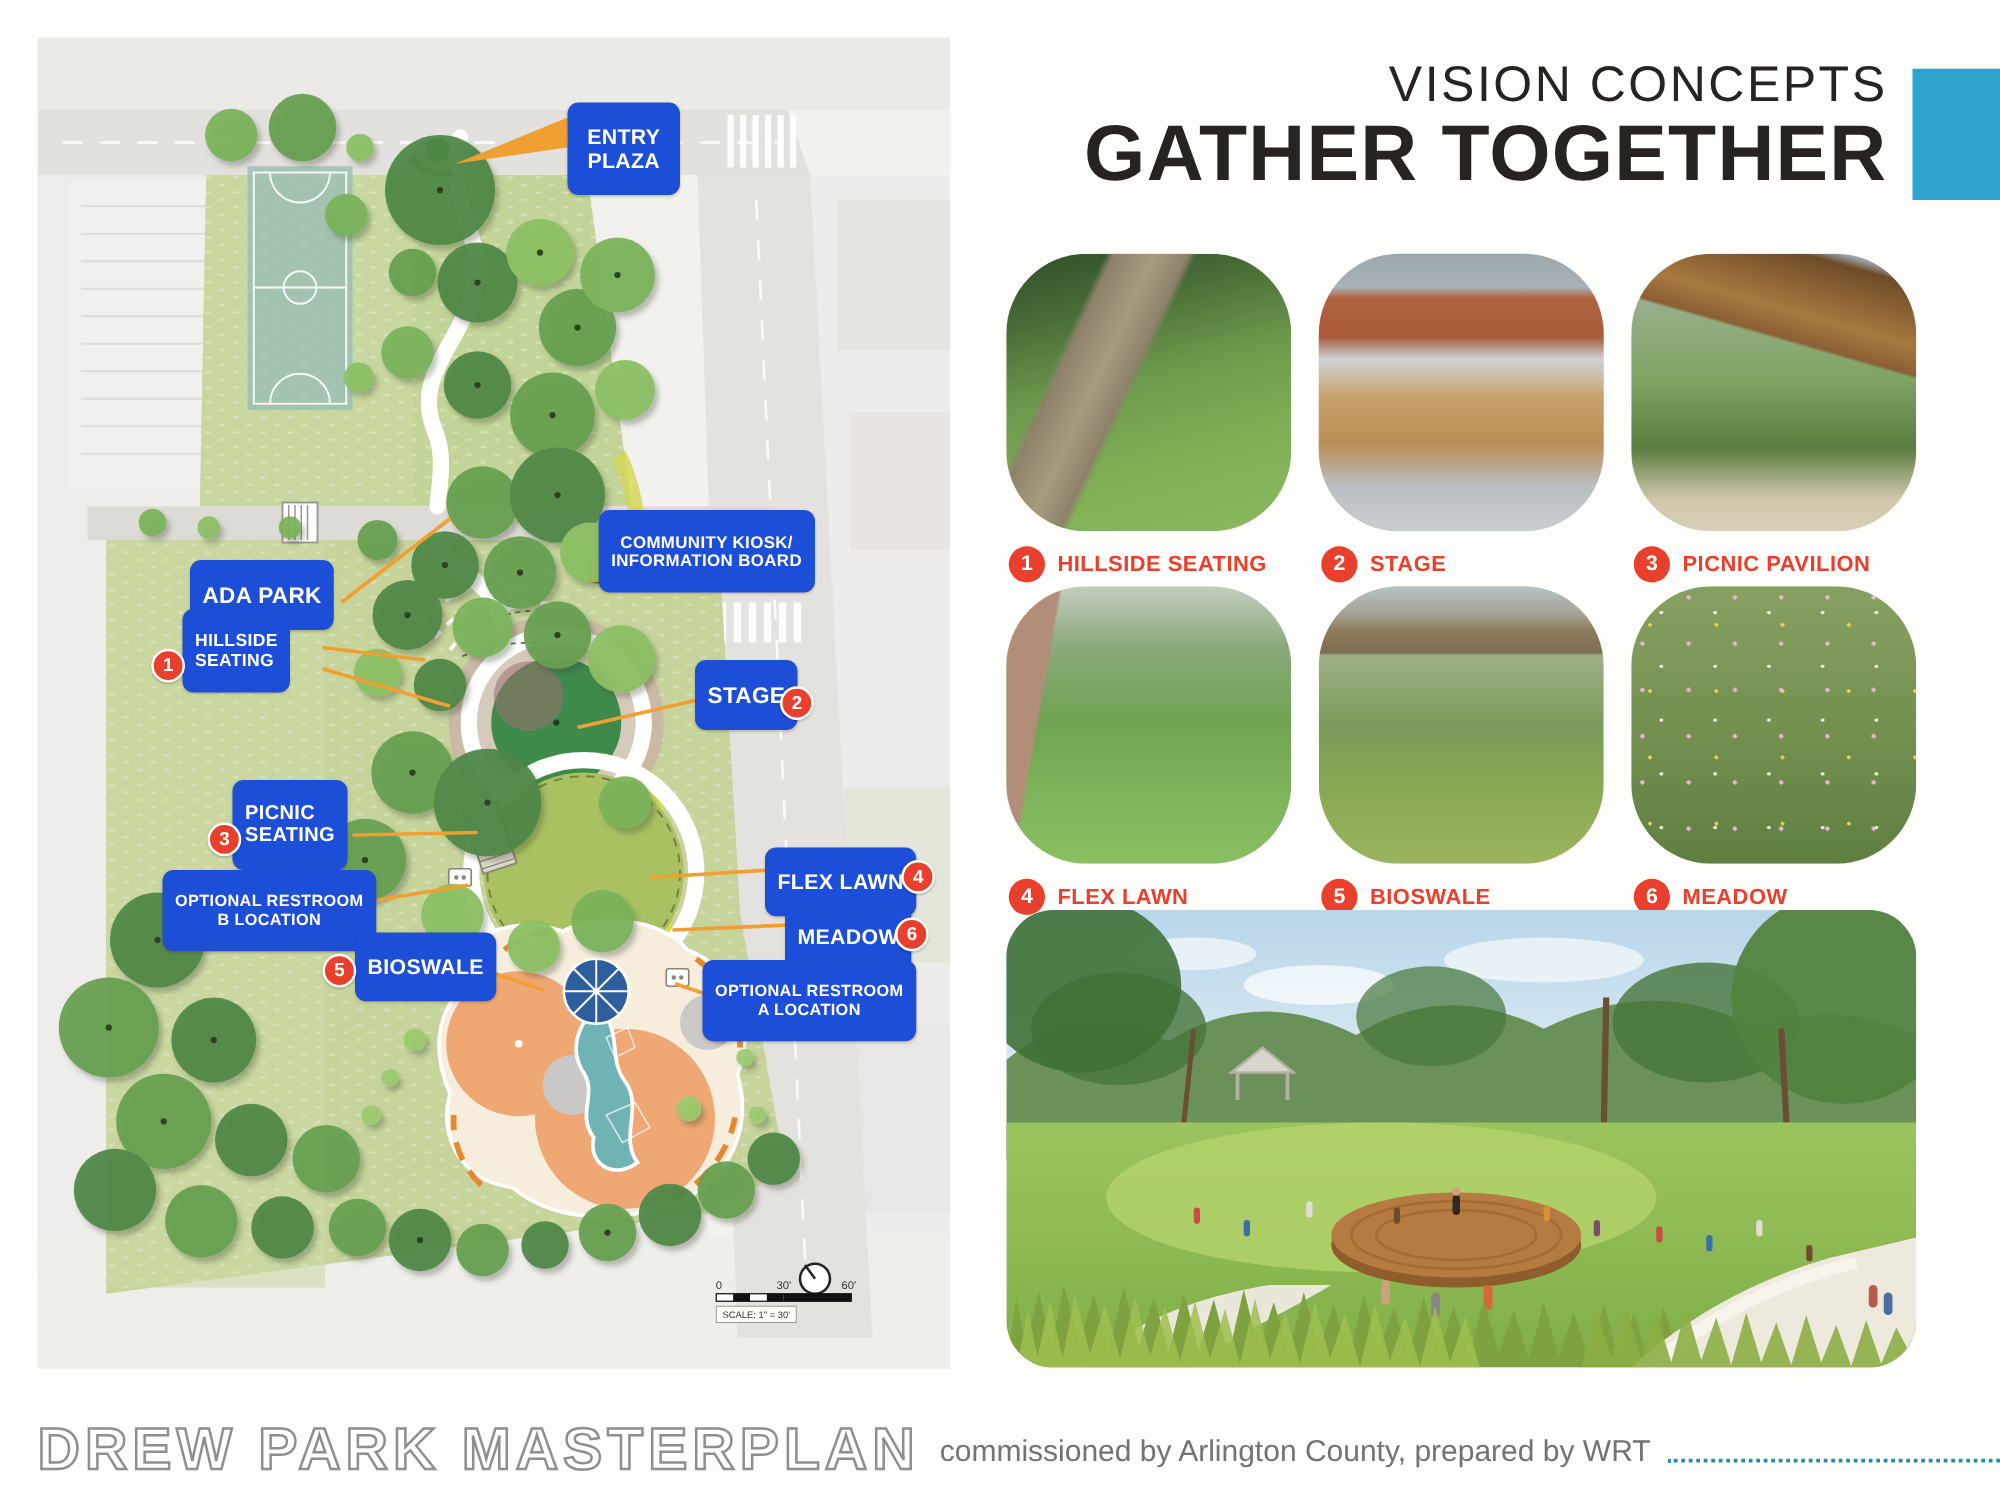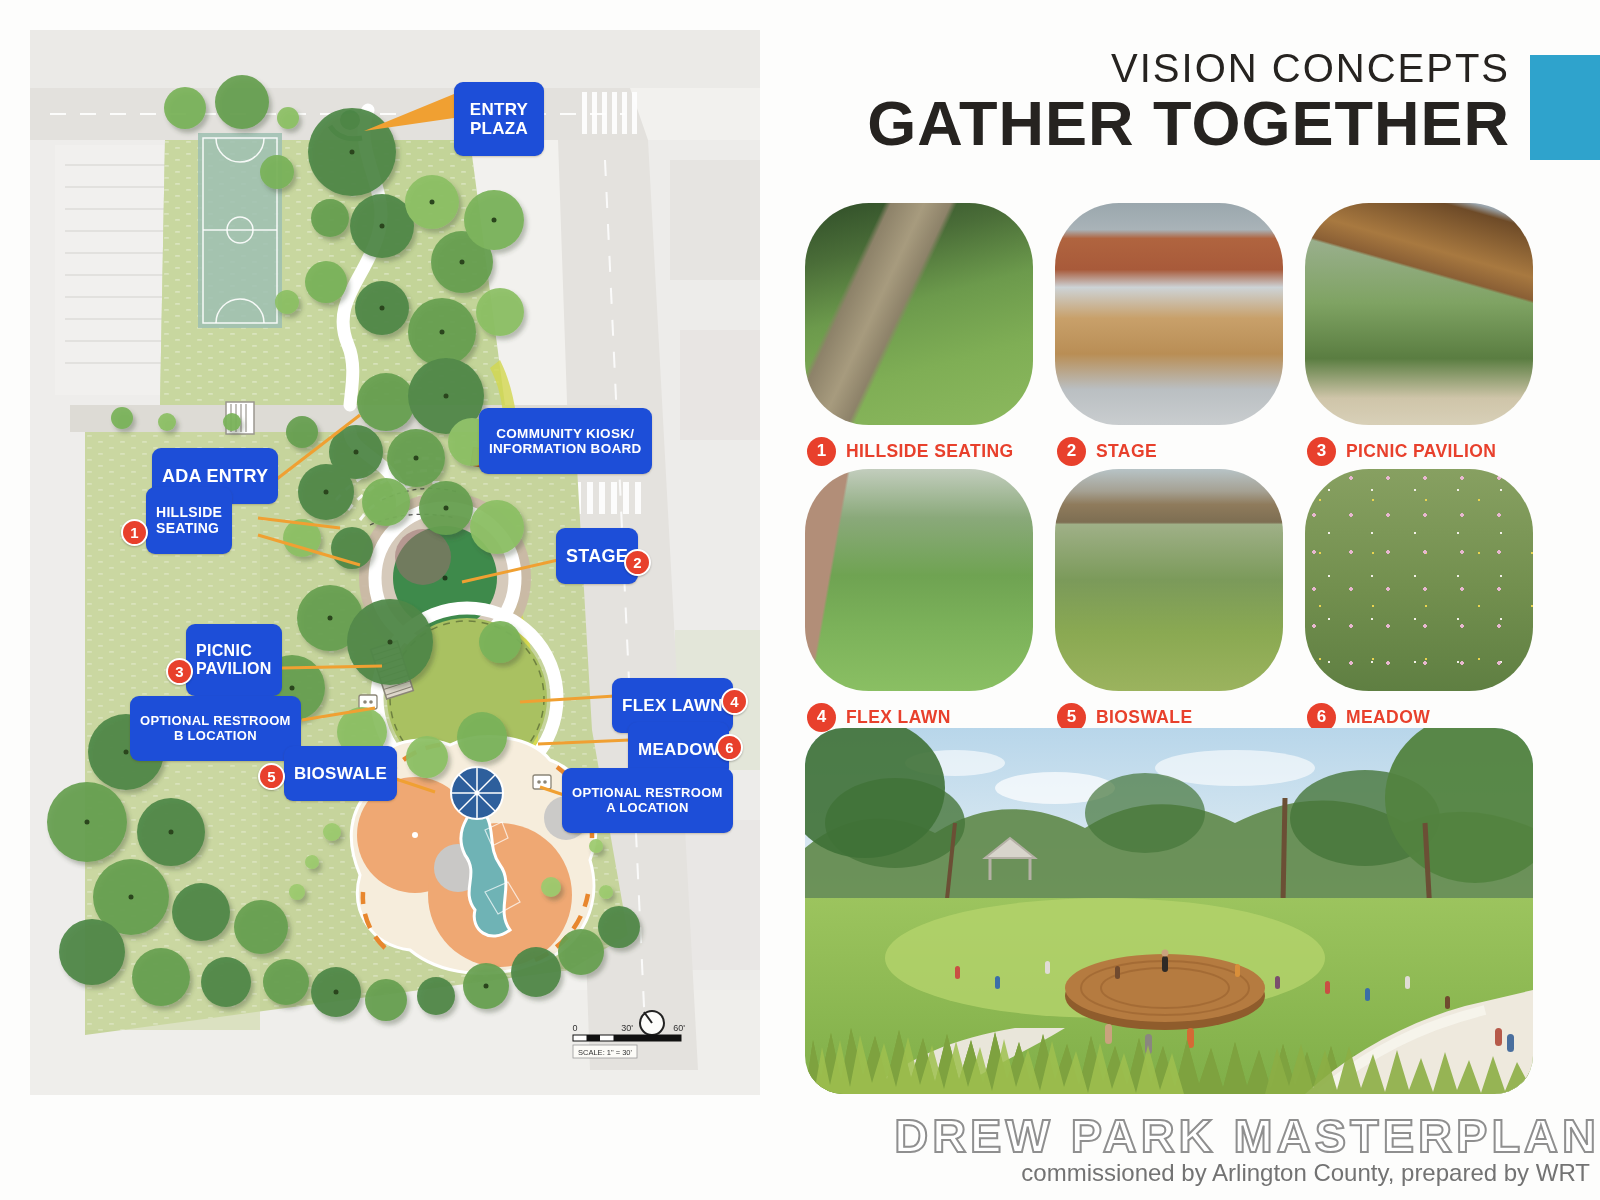--- a/index.html
+++ b/index.html
@@ -48,21 +48,21 @@
       radial-gradient(circle 3px at 9px 9px,#e8b7d0 55%,rgba(0,0,0,0) 60%),
       radial-gradient(circle 2.5px at 24px 21px,#f3f0e8 55%,rgba(0,0,0,0) 60%),
       radial-gradient(circle 2.5px at 15px 31px,#e9d44f 55%,rgba(0,0,0,0) 60%),
       linear-gradient(180deg,#87a061 0%,#728f4e 55%,#5f7f42 100%);
       background-size:37px 37px,43px 43px,53px 53px,100% 100%;}
   
   #render-card{position:absolute;left:805px;top:728px;width:728px;height:366px;
       border-radius:38px;overflow:hidden;}
   
   #footer{position:absolute;left:30px;right:0;top:1112px;height:70px;
-      display:flex;align-items:flex-end;flex-direction:column;}
+      display:flex;align-items:flex-end;}
   #footer-title{font-size:47px;font-weight:bold;letter-spacing:4px;color:#ffffff;
       -webkit-text-stroke:2px #8f8f8f;line-height:1;}
   #footer-credit{font-size:24px;color:#737373;margin:0 10px 6px 16px;white-space:nowrap;}
   #footer-dots{flex:1;border-bottom:3px dotted #2c8aa5;margin:0 0 12px 4px;}
 </style>
 </head>
 <body>
 
 <div id="page">
 
@@ -379,26 +379,26 @@
         <rect x="54" y="0" width="54" height="6" fill="#111111"></rect>
         <rect x="0" y="10" width="64" height="13" fill="#fcfbf7" stroke="#999999" stroke-width=".8"></rect>
         <text x="32" y="19.5" font-size="7.5" fill="#333333" text-anchor="middle">SCALE: 1" = 30'</text>
       </g>
     </svg>
 
     <div class="co center" style="left:424px;top:52px;width:70px;font-size:17px;">ENTRY
 PLAZA</div>
     <div class="co center" style="left:449px;top:378px;font-size:13.5px;">COMMUNITY KIOSK/
 INFORMATION BOARD</div>
-    <div class="co" style="left:122px;top:418px;font-size:18px;">ADA ENTRY</div>
+    <div class="co" style="left:122px;top:418px;font-size:18px;">ADA PARK</div>
     <div class="co" style="left:116px;top:457px;font-size:14px;">HILLSIDE
 SEATING</div>
     <div class="co" style="left:526px;top:498px;font-size:18px;">STAGE</div>
     <div class="co" style="left:156px;top:594px;font-size:16px;">PICNIC
-PAVILION</div>
+SEATING</div>
     <div class="co center" style="left:100px;top:666px;font-size:13px;">OPTIONAL RESTROOM
 B LOCATION</div>
     <div class="co" style="left:582px;top:648px;font-size:17px;">FLEX LAWN</div>
     <div class="co" style="left:598px;top:692px;font-size:17px;">MEADOW</div>
     <div class="co" style="left:254px;top:716px;font-size:17px;">BIOSWALE</div>
     <div class="co center" style="left:532px;top:738px;font-size:13px;">OPTIONAL RESTROOM
 A LOCATION</div>
 
     <div class="map-badge" style="left:91px;top:489px;">1</div>
     <div class="map-badge" style="left:594px;top:519px;">2</div>

